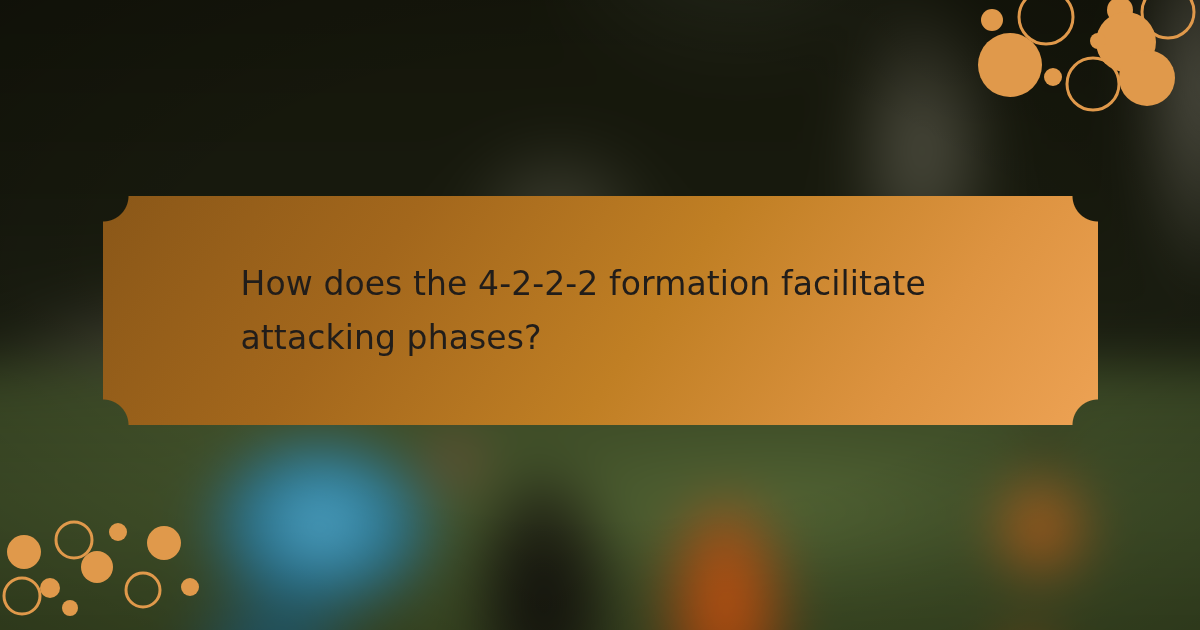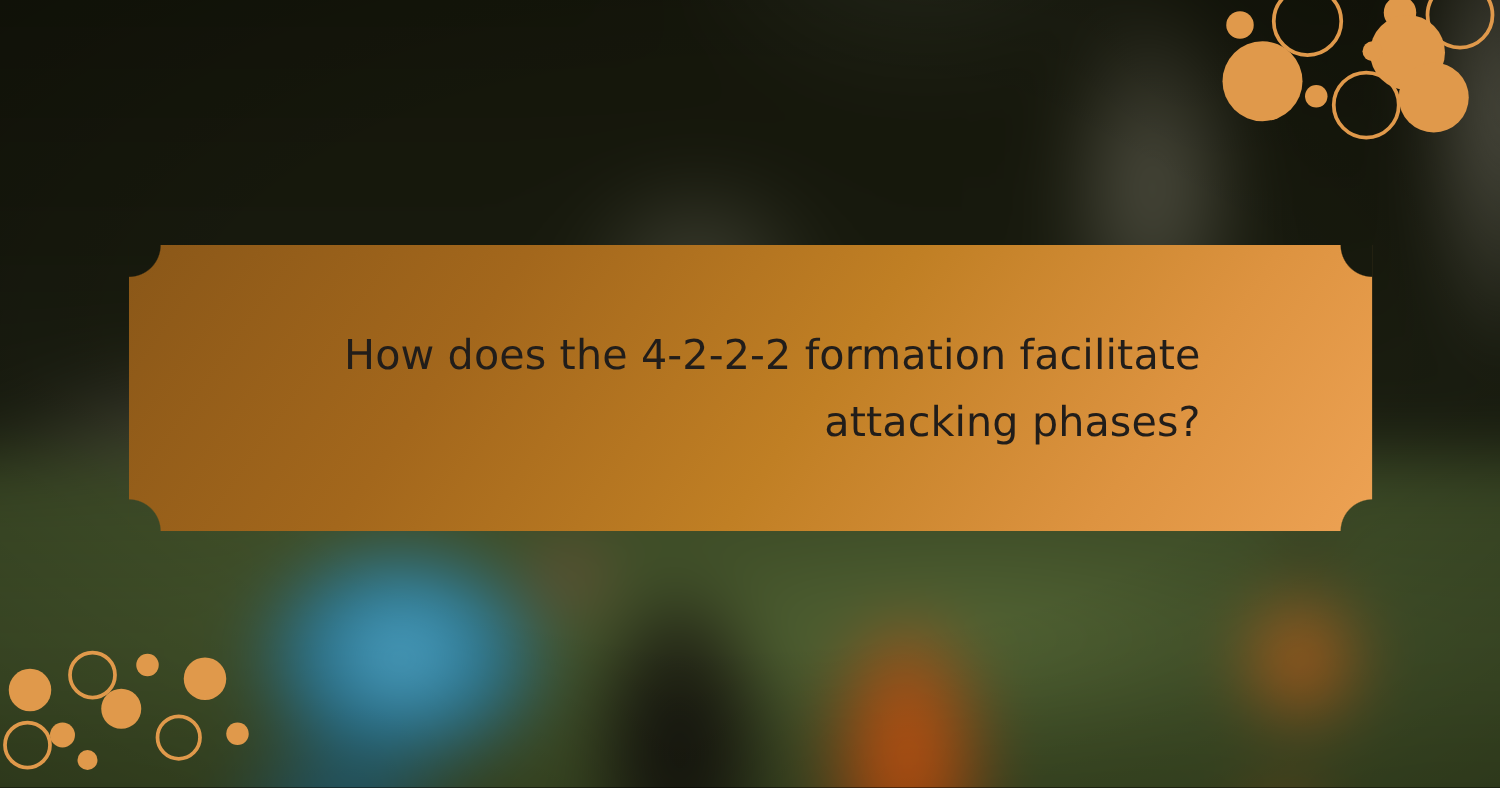--- a/index.html
+++ b/index.html
@@ -118,21 +118,21 @@
       radial-gradient(circle 26px at 0 0, transparent 0 25px, #000 26px),
       radial-gradient(circle 26px at 100% 0, transparent 0 25px, #000 26px),
       radial-gradient(circle 26px at 0 100%, transparent 0 25px, #000 26px),
       radial-gradient(circle 26px at 100% 100%, transparent 0 25px, #000 26px);
     mask-composite: intersect;
   }
   .card-title {
     margin: 14px;
     padding: 0 70px;
     max-width: 720px;
-    text-align: right;
+    text-align: left;
     font-family: "DejaVu Sans", sans-serif;
     font-size: 33px;
     font-weight: 400;
     line-height: 1.62;
     color: #211d1a;
     letter-spacing: 0.1px;
   }
 </style>
 </head>
 <body>

